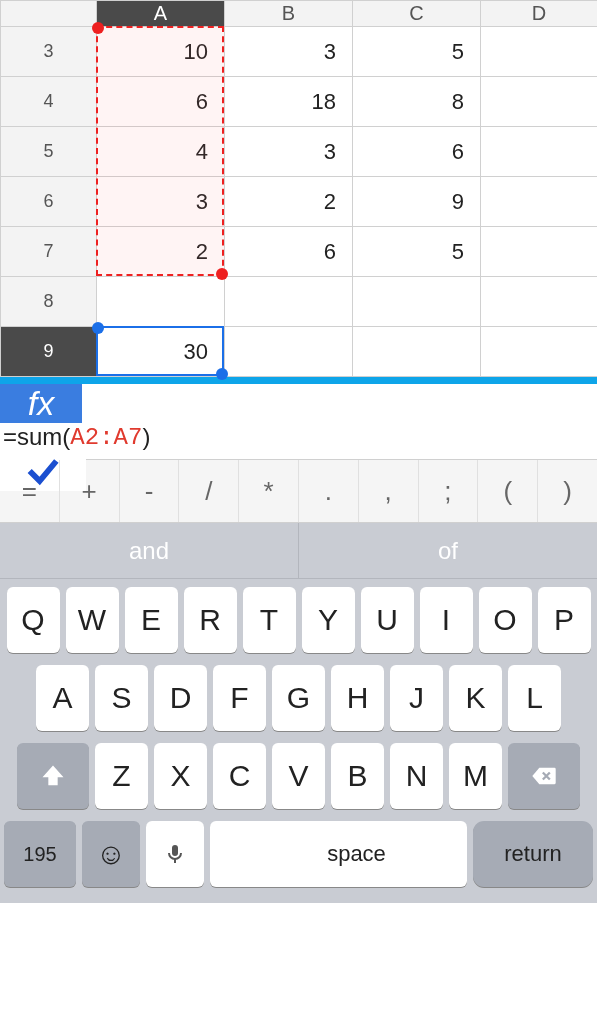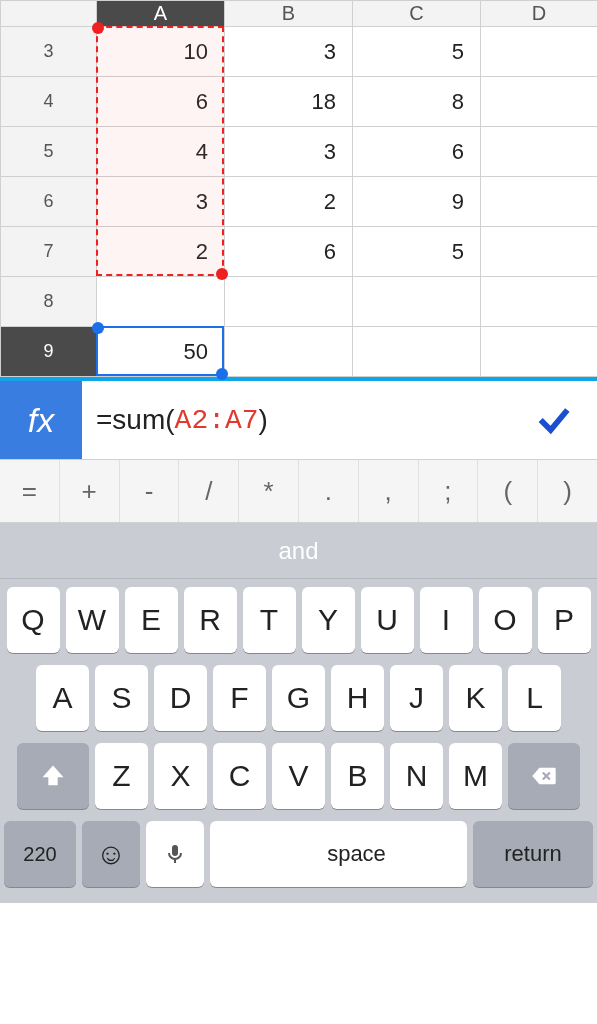--- a/index.html
+++ b/index.html
@@ -70,30 +70,31 @@
 .active-cell .adot {
   position: absolute; width: 12px; height: 12px; border-radius: 50%;
   background: #1b6fe8;
 }
 .active-cell .adot.tl { top: -6px; left: -6px; }
 .active-cell .adot.br { bottom: -6px; right: -6px; }
 
 
 .formula-bar {
   display: flex; align-items: stretch; height: 82px;
-  border-top: 4px solid #0ea5e9;
+  border-top: 7px solid #0ea5e9;
+  flex-direction: column;
 }
 .fx-btn {
   width: 82px; background: #3a7de0; color: #fff;
   display: flex; align-items: center; justify-content: center;
   font-family: "Times New Roman", serif; font-style: italic; font-size: 34px;
 }
 .formula-input {
-  flex: 1; display: flex; align-items: center; padding-left: 14px;
-  font-family: "Menlo","Consolas",monospace; font-size: 28px; color: #222;
+  flex: 1; display: flex; align-items: center; padding-left: 3px;
+  font-family: "Menlo","Consolas",monospace; font-size: 24px; color: #222;
   background: #fff;
 }
 .formula-input .ref { color: #e03a2e; font-family: Liberation Mono, monospace; }
 .confirm-btn {
   width: 86px; display: flex; align-items: center; justify-content: center;
   background: #fff;
 }
 .confirm-btn svg { width: 40px; height: 40px; }
 
 
@@ -129,21 +130,21 @@
 .krow2 .key { width: 53px; }
 .krow3 .key { width: 53px; }
 .key.special { background: #a6abb5; color: #fff; width: 72px; }
 .key.special svg { width: 28px; height: 28px; }
 .krow4 { gap: 6px; }
 .krow4 .key { height: 66px; }
 .key.num123 { width: 72px; background: #a6abb5; font-size: 20px; color: #222; }
 .key.emoji { width: 58px; background: #a6abb5; font-size: 30px; }
 .key.mic   { width: 58px; background: #fff; }
 .key.space { flex: 1; background: #fff; font-size: 22px; padding-left: 36px; }
-.key.return{ width: 120px; background: #a6abb5; font-size: 22px; color: #222; }
+.key.return{ width: 120px; background: #a6abb5; font-size: 22px; color: #222; border-radius: 11px; }
 
 
 </style>
 </head>
 <body>
 
 <div class="sheet">
   <table class="grid">
     <colgroup>
       <col style="width:96px">
@@ -198,21 +199,21 @@
     </tr>
     <tr>
       <th class="rownum">8</th>
       <td class="cell"></td>
       <td class="cell"></td>
       <td class="cell"></td>
       <td class="cell"></td>
     </tr>
     <tr>
       <th class="rownum active">9</th>
-      <td class="cell">50</td>
+      <td class="cell">30</td>
       <td class="cell"></td>
       <td class="cell"></td>
       <td class="cell"></td>
     </tr>
   </tbody>
     </table>
 
   <div class="range-sel" style="left:96px; top:26px; width:128px; height:250px;">
     <div class="dot tl"></div>
     <div class="dot br"></div>
@@ -249,20 +250,21 @@
   <div class="sym">.</div>
   <div class="sym">,</div>
   <div class="sym">;</div>
   <div class="sym">(</div>
   <div class="sym">)</div>
 </div>
 
 <div class="kbd">
   <div class="sugg-row">
     <div class="sugg">and</div>
+    <div class="sugg">of</div>
   </div>
 
   <div class="key-rows">
     <div class="krow krow1">
       <div class="key">Q</div>
       <div class="key">W</div>
       <div class="key">E</div>
       <div class="key">R</div>
       <div class="key">T</div>
       <div class="key">Y</div>
@@ -299,21 +301,21 @@
       <div class="key">M</div>
       <div class="key special">
         <svg viewBox="0 0 24 24">
           <path d="M8 5 H21 A1 1 0 0 1 22 6 V18 A1 1 0 0 1 21 19 H8 L2 12 Z" fill="#fff"></path>
           <path d="M11 9 L17 15 M17 9 L11 15" stroke="#a6abb5" stroke-width="2"></path>
         </svg>
       </div>
     </div>
 
     <div class="krow krow4">
-      <div class="key num123">220</div>
+      <div class="key num123">195</div>
       <div class="key emoji">
         <span>☺</span>
       </div>
       <div class="key mic">
         <svg viewBox="0 0 24 24" width="24" height="24">
           <rect x="9" y="3" width="6" height="11" rx="3" fill="#555"></rect>
           <path d="M6 11a6 6 0 0 0 12 0" fill="none" stroke="#555" stroke-width="2"></path>
           <line x1="12" y1="17" x2="12" y2="21" stroke="#555" stroke-width="2"></line>
         </svg>
       </div>

